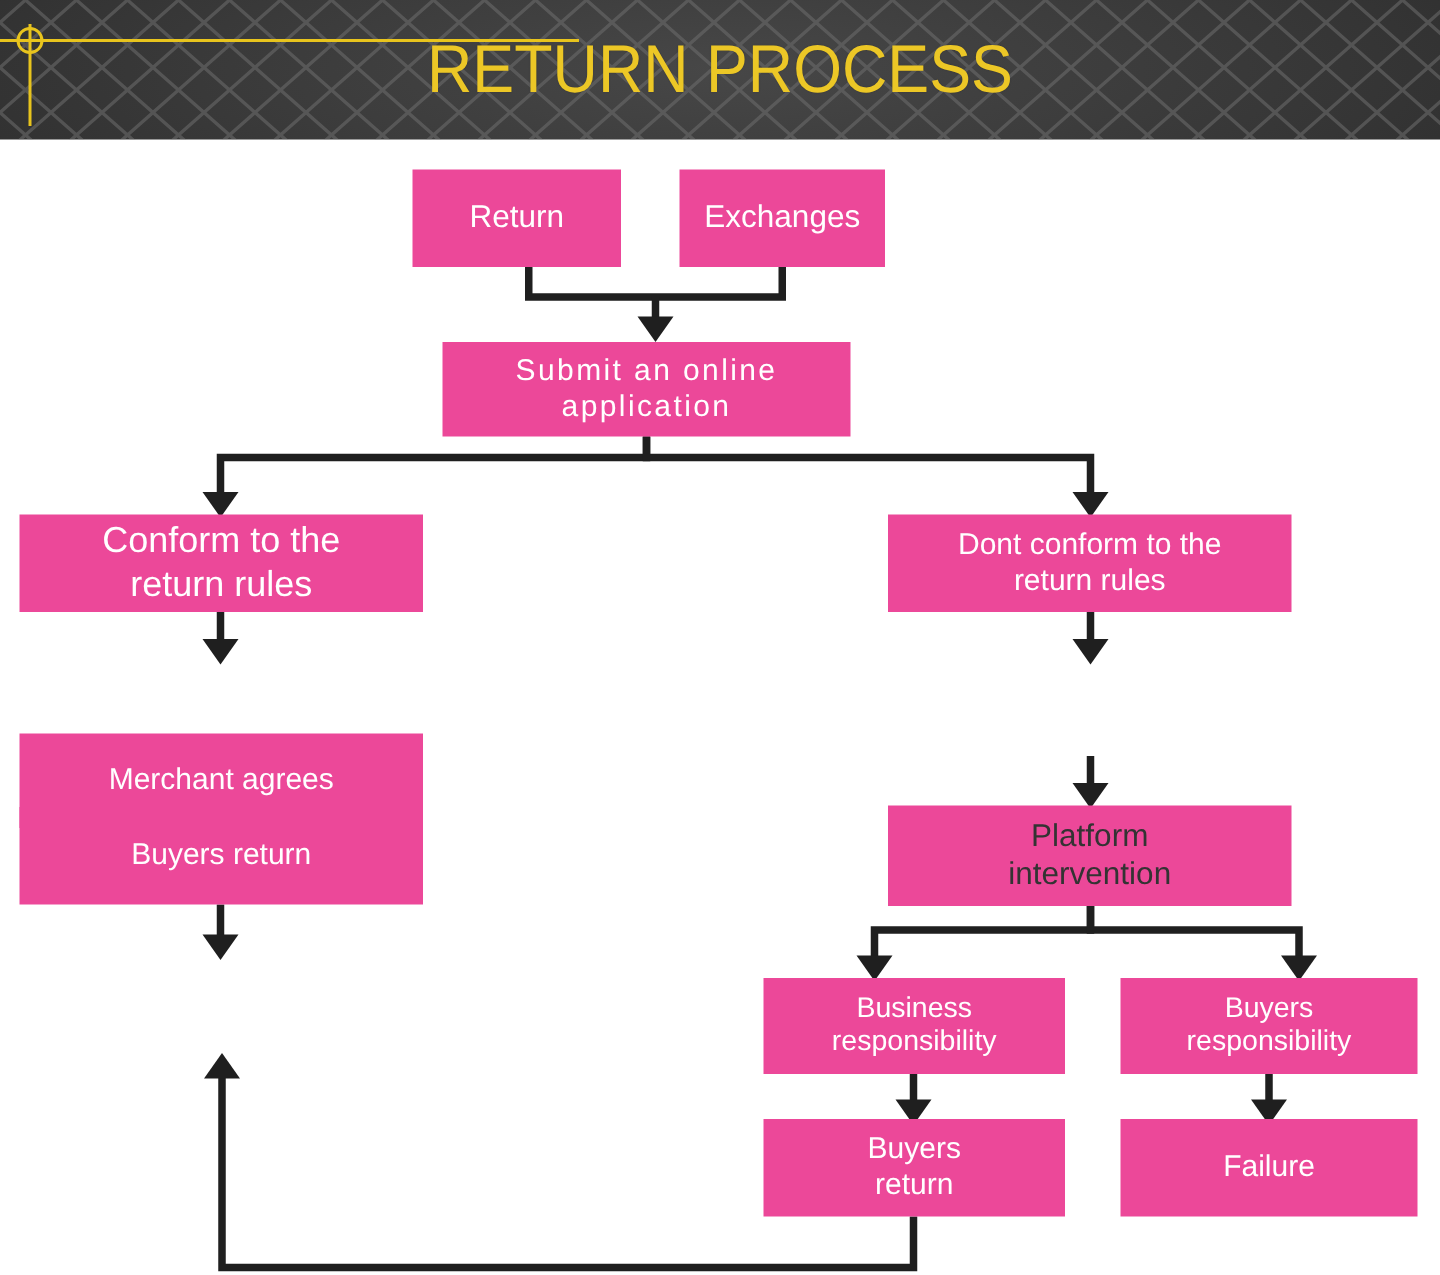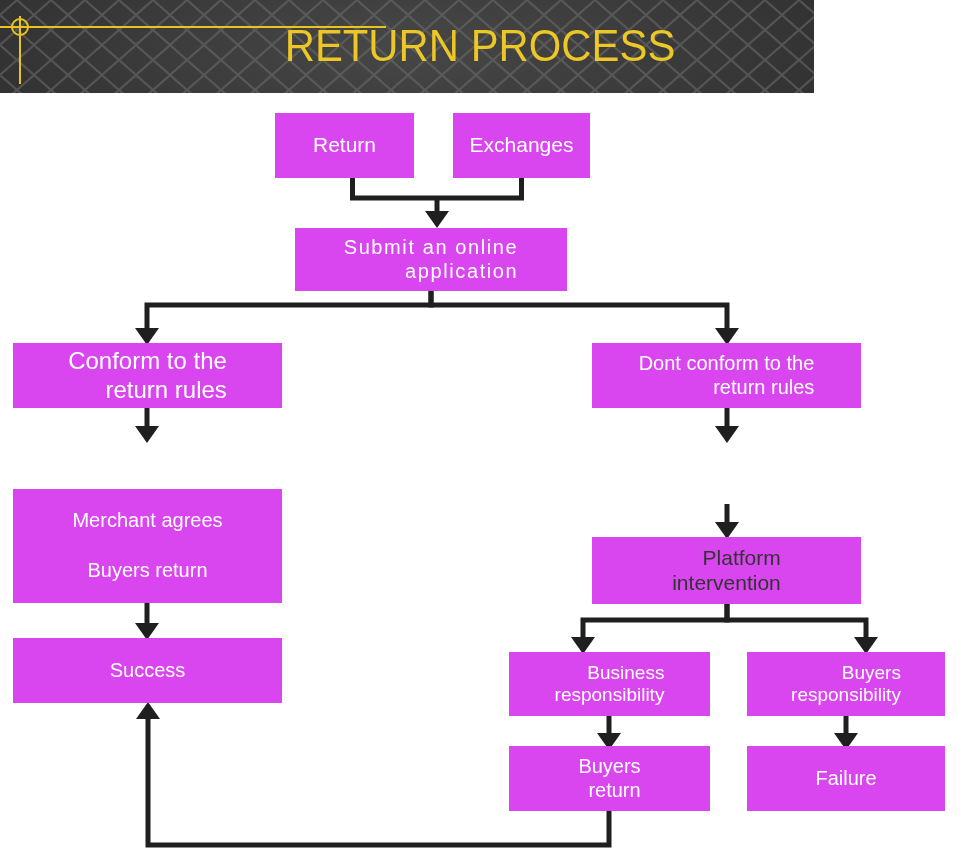--- a/index.html
+++ b/index.html
@@ -12,21 +12,21 @@
     height: 850px;
     font-family: "Liberation Sans", sans-serif;
     overflow: hidden;
     position: relative;
   }
 
   
   #header {
     position: absolute;
     left: 0; top: 0;
-    width: 814px;
+    width: 960px;
     height: 93px;
     overflow: hidden;
     background:
       radial-gradient(ellipse 60% 160% at 50% 50%, #474747 0%, #3d3d3d 45%, #2f2f2f 100%);
   }
   #header-mesh {
     position: absolute;
     left: 0; top: 0;
     width: 960px;
     height: 93px;
@@ -87,25 +87,25 @@
   }
   #connectors {
     position: absolute;
     left: 0; top: 0;
     width: 960px;
     height: 757px;
   }
 
   .node {
     position: absolute;
-    background: #d946ef;
+    background: #ec4899;
     display: flex;
     align-items: center;
     justify-content: center;
-    text-align: right;
+    text-align: center;
     color: #ffffff;
     font-size: 20px;
     line-height: 1.18;
     font-family: "Liberation Sans", sans-serif;
     box-sizing: border-box;
     padding: 2px 6px;
     white-space: pre-line;
   }
   .node.dark-text { color: #333333; }
   .node.tracked { letter-spacing: 1.6px; }
@@ -191,21 +191,20 @@
 
   <div class="node" style="left:453px; top:20px;  width:137px; height:65px; font-size:21px;">Exchanges</div>
 
   <div class="node" style="left:13px;  top:250px; width:269px; height:65px; font-size:24px;">Conform to the
 return rules</div>
 
   <div class="node" style="left:13px;  top:348px; width:269px; height:63px; font-size:20px;margin-top:48px;">Merchant agrees</div>
 
   <div class="node" style="left:13px;  top:445px; width:269px; height:65px; font-size:20px;">Buyers return</div>
 
-  <div class="node" style="left:13px;  top:545px; width:269px; height:65px; font-size:20px;">Success</div>
 
   <div class="node" style="left:592px; top:250px; width:269px; height:65px; font-size:20px;">Dont conform to the
 return rules</div>
 
 
   <div class="node dark-text" style="left:592px; top:444px; width:269px; height:67px; font-size:21px;">Platform
 intervention</div>
 
   <div class="node" style="left:509px; top:559px; width:201px; height:64px; font-size:19px;">Business
 responsibility</div>

